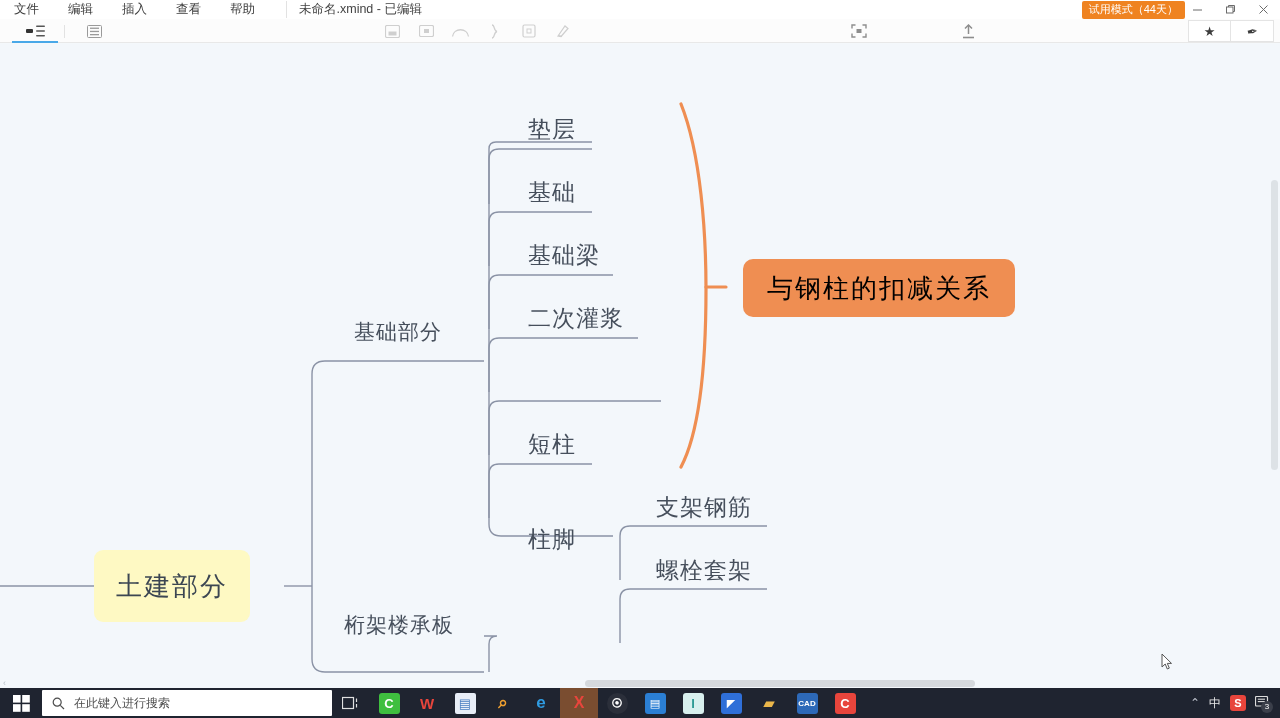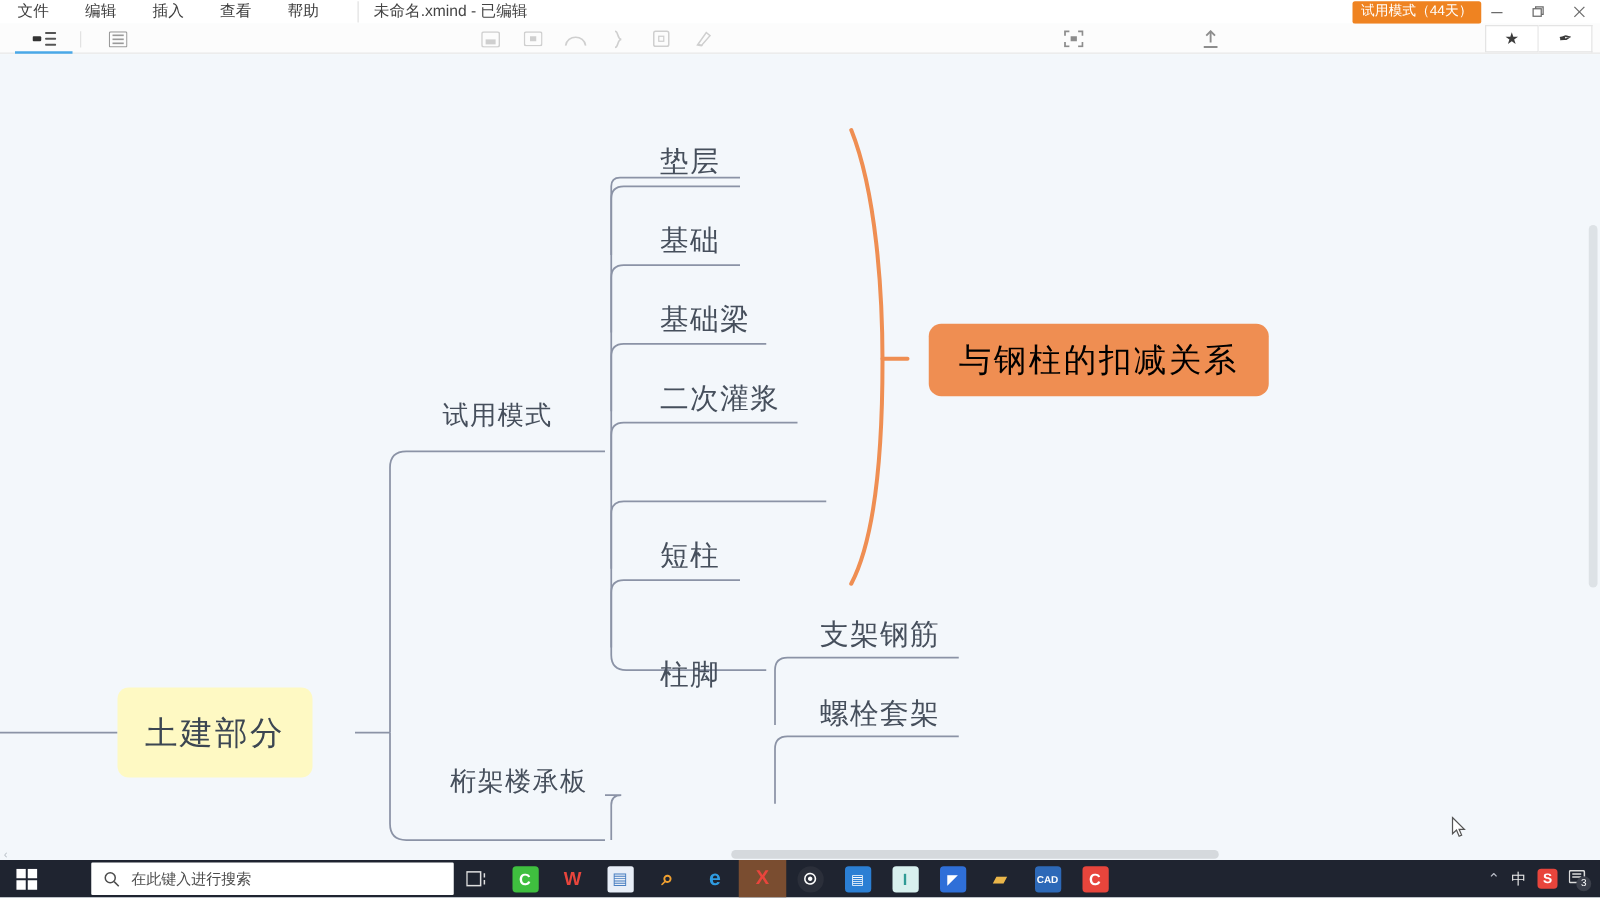--- a/index.html
+++ b/index.html
@@ -150,21 +150,21 @@
   
   .taskbar {
     position: absolute; left: 0; top: 688px; width: 1280px; height: 30px;
     background: #1f2430;
     display: flex; align-items: center;
   }
   .start-btn { width: 42px; height: 30px; display: flex; align-items: center; justify-content: center; }
   .tb-search {
     width: 290px; height: 26px; background: #ffffff; border-radius: 1px;
     display: flex; align-items: center; padding-left: 10px; gap: 9px;
-    font-size: 12px; color: #4c4c4c; margin-left: 31px;
+    font-size: 12px; color: #4c4c4c;
   }
   .tb-task { width: 38px; height: 30px; display: flex; align-items: center; justify-content: center; }
   .tbicon {
     width: 38px; height: 30px; display: flex; align-items: center; justify-content: center;
   }
   .tbicon .sq { width: 21px; height: 21px; border-radius: 3px; display: flex; align-items: center; justify-content: center;
     font-size: 13px; font-weight: bold; color: #fff; }
   .tray { margin-left: auto; display: flex; align-items: center; gap: 9px; padding-right: 10px; color: #e8e8e8; font-size: 12px; }
   .tray .pill { display: flex; align-items: center; justify-content: center; }
   .badge-wrap { position: relative; }
@@ -342,21 +342,21 @@
         <path d="M681 60 C701 110 706 190 706 245 C706 310 701 385 681 423"></path>
         <line x1="706" y1="243" x2="726" y2="243"></line>
       </g>
     </svg>
 
     <div class="node root" style="left:94px; top:506px;">
       <span>土建部分</span>
     </div>
 
     <div class="node branch-label" style="left:354px; top:274px;">
-      <span>试用模式</span>
+      <span>基础部分</span>
     </div>
 
     <div class="node leaf" style="left:528px; top:70px;">
       <span>垫层</span>
     </div>
     <div class="node leaf" style="left:528px; top:133px;">
       <span>基础</span>
     </div>
     <div class="node leaf" style="left:528px; top:196px;">
       <span>基础梁</span>
@@ -371,21 +371,21 @@
     <div class="node leaf" style="left:528px; top:480px;">
       <span>柱脚</span>
     </div>
     <div class="node leaf" style="left:656px; top:448px;">
       <span>支架钢筋</span>
     </div>
     <div class="node leaf" style="left:656px; top:511px;">
       <span>螺栓套架</span>
     </div>
 
-    <div class="node branch-label" style="left:360px; top:567px;">
+    <div class="node branch-label" style="left:344px; top:567px;">
       <span>桁架楼承板</span>
     </div>
 
     <div class="node summary" style="left:743px; top:215px;">
       <span>与钢柱的扣减关系</span>
     </div>
 
     <div class="cursor">
       <svg width="12" height="18" viewBox="0 0 12 18">
         <path d="M1 1 L1 14 L4.2 11 L6.3 16 L8.3 15.1 L6.3 10.4 L10.5 10.4 Z" fill="#ffffff" stroke="#555" stroke-width="1"></path>

